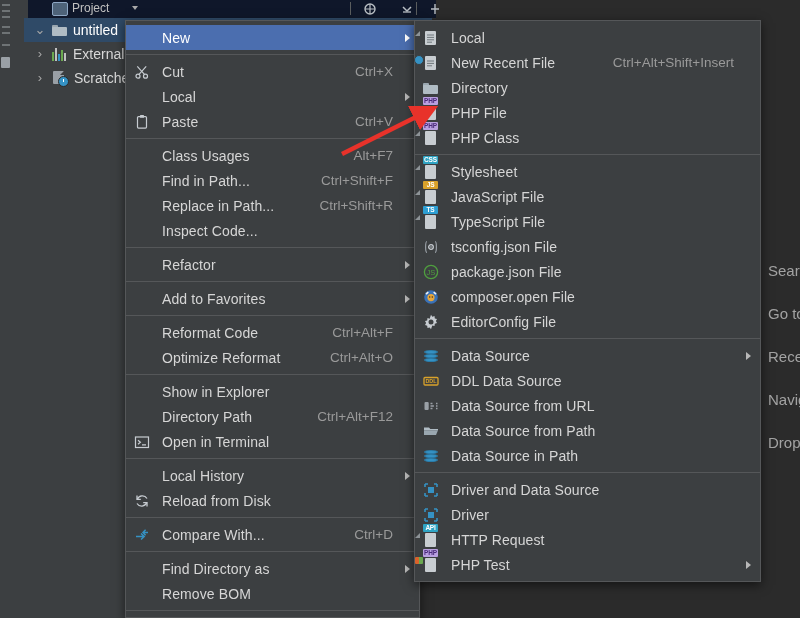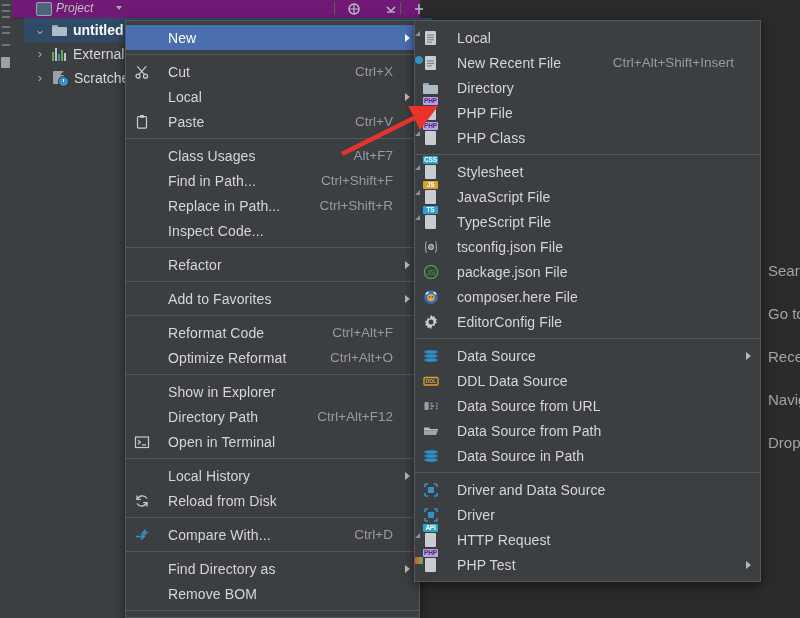--- a/index.html
+++ b/index.html
@@ -20,22 +20,22 @@
     background:#3c3f41;border-right:1px solid #323232;
   }
   .toolstrip .tick{position:absolute;left:2px;width:8px;height:2px;background:#6e7375;}
   .toolstrip .blob{position:absolute;left:1px;width:9px;height:11px;background:#9aa0a6;border-radius:1px;}
 
   .project-panel{
     position:absolute;left:12px;top:0;width:408px;height:618px;
     background:#3c3f41;border-right:1px solid #2e2e2e;
   }
   .panel-header{
-    position:absolute;left:0;top:0;width:408px;height:18px;
-    background:#701a75;border-bottom:1px solid #323232;font-style:italic;
+    position:absolute;left:16px;top:0;width:408px;height:18px;
+    background:#0f172a;border-bottom:1px solid #323232;
   }
   .panel-header .ph-icon{
     position:absolute;left:24px;top:2px;width:14px;height:12px;
     border:1.6px solid #8ea7c4;border-radius:2px;background:#4e6379;
   }
   .panel-header .ph-title{
     position:absolute;left:44px;top:1px;font-size:12px;color:#c0c0c0;
   }
   .panel-header .ph-caret{
     position:absolute;left:104px;top:6px;width:0;height:0;
@@ -46,21 +46,21 @@
   .ph-btn.b1{left:335px;}
   .ph-btn.b2{left:372px;}
   .ph-btn.b3{left:400px;}
   .ph-sep{position:absolute;top:2px;width:1px;height:13px;background:#5a5d5e;}
 
   
   .tree-row{position:absolute;left:12px;height:24px;width:408px;display:flex;align-items:center;}
   .tree-row.selected{background:#2f4a67;}
   .tw{position:absolute;width:16px;text-align:center;color:#a6a6a6;font-size:13px;line-height:24px;}
   .tree-label{font-size:14px;color:#d8d8d8;}
-  .tree-label.bold{font-weight:bold;color:#ffffff;}
+  .tree-label.bold{font-weight:normal;color:#ffffff;}
   .tree-path{font-size:13.5px;color:#6b6b6b;margin-left:9px;}
 
   .folder-ico{
     width:15px;height:12px;position:relative;display:inline-block;margin-right:6px;
   }
   .folder-ico:before{
     content:"";position:absolute;left:0;top:1px;width:6px;height:3px;
     background:#9aa7b0;border-radius:1px 1px 0 0;
   }
   .folder-ico:after{
@@ -96,21 +96,21 @@
   .menu{
     position:absolute;
     background:#3c3f41;
     border:1px solid #555759;
     box-shadow:0 3px 10px rgba(0,0,0,.55);
     padding:4px 0;
     box-sizing:border-box;
   }
   .mi{
     position:relative;height:25px;display:flex;align-items:center;
-    padding:0 0 0 10px;box-sizing:border-box;cursor:default;
+    padding:0 0 0 4px;box-sizing:border-box;cursor:default;
   }
   .mi.sel{background:#4b6eaf;}
   .mi .ico{
     position:absolute;left:8px;top:50%;transform:translateY(-50%);
     width:16px;height:16px;
   }
   .mi .lbl{
     margin-left:32px;font-size:14px;color:#d6d6d6;white-space:nowrap;letter-spacing:.1px;
   }
   .mi.sel .lbl{color:#ffffff;}
@@ -496,21 +496,21 @@
     <div class="mi">
       <span class="ico">
         <svg width="16" height="16" viewBox="0 0 16 16">
           <circle cx="8" cy="8" r="6.8" fill="#3a72b8"></circle>
           <circle cx="8" cy="8.6" r="3.6" fill="#e8a73c"></circle>
           <circle cx="6.7" cy="8" r=".7" fill="#2b2b2b"></circle>
           <circle cx="9.3" cy="8" r=".7" fill="#2b2b2b"></circle>
           <path d="M3 5.2l2.3-2M13 5.2l-2.3-2" stroke="#f2f2f2" stroke-width="1.6" fill="none"></path>
         </svg>
       </span>
-      <span class="lbl">composer.here File</span>
+      <span class="lbl">composer.open File</span>
     </div>
 
     <div class="mi">
       <span class="ico">
         <svg width="16" height="16" viewBox="0 0 16 16">
           <path d="M8 .8l1.3 1.9 2.2-.6.3 2.3 2.2.7-1.1 2 1.1 2-2.2.7-.3 2.3-2.2-.6L8 15.2l-1.3-1.7-2.2.6-.3-2.3-2.2-.7 1.1-2-1.1-2 2.2-.7.3-2.3 2.2.6z" fill="#c7ccd1"></path>
           <circle cx="8" cy="8" r="2.5" fill="#3c3f41"></circle>
         </svg>
       </span>
       <span class="lbl">EditorConfig File</span>

